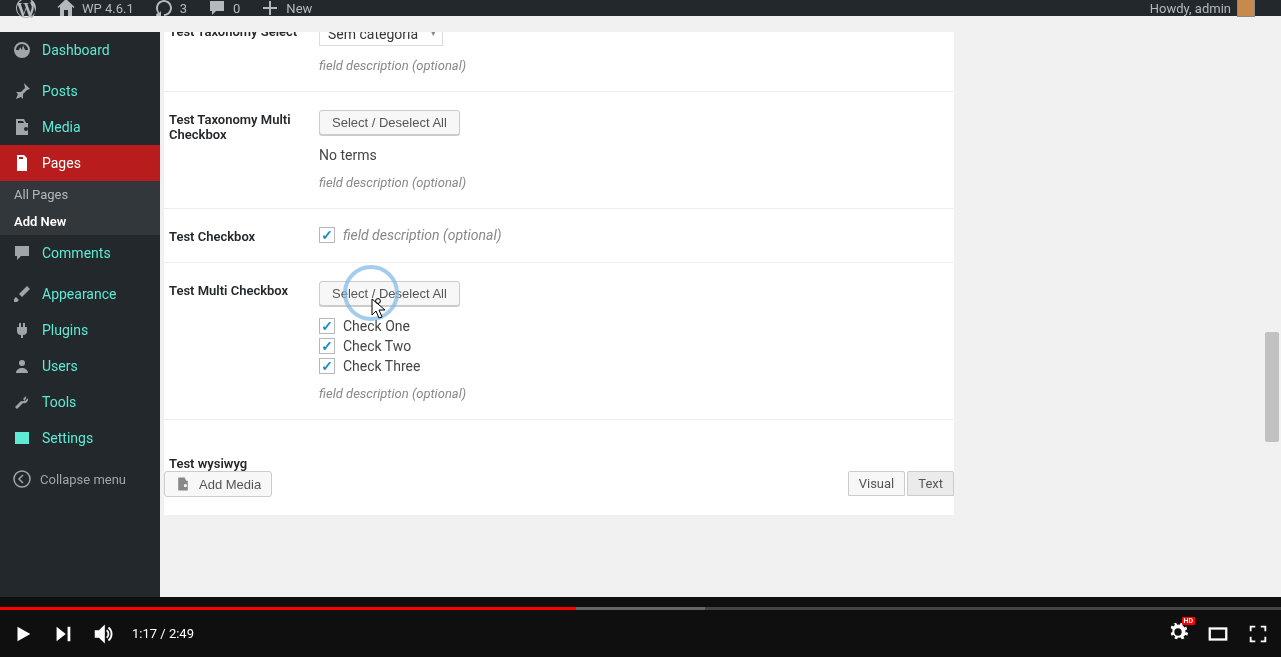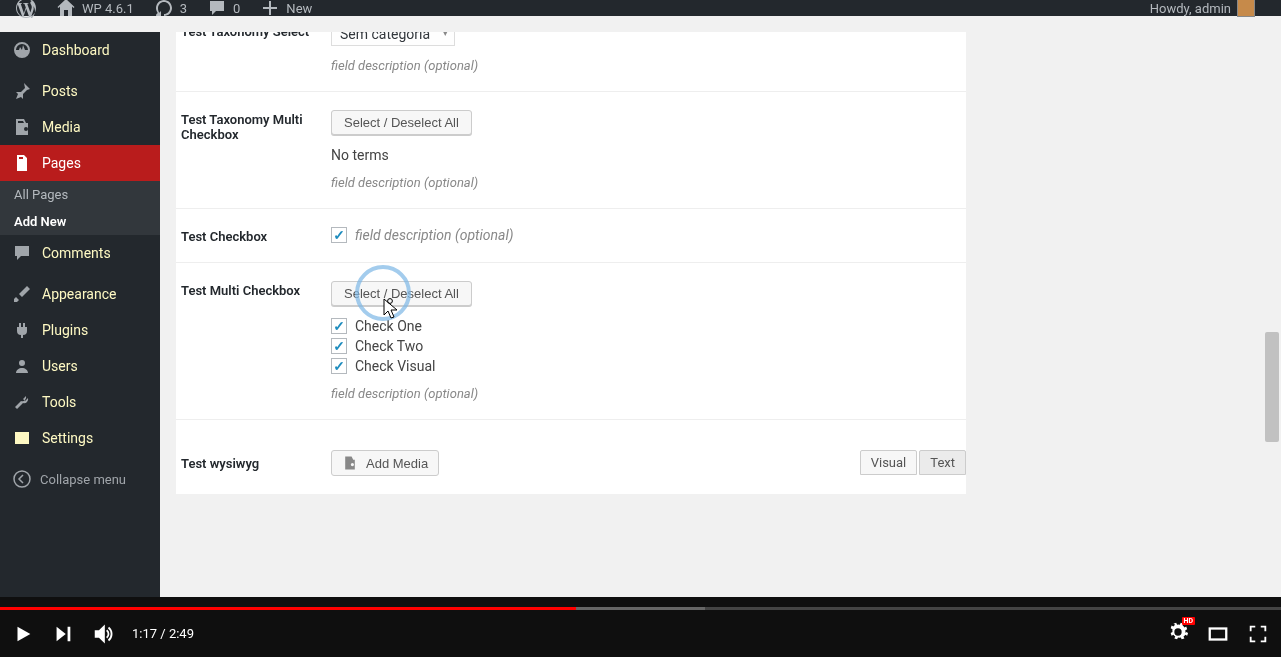--- a/index.html
+++ b/index.html
@@ -10,40 +10,40 @@
 .admin-bar { height: 16px; background: #23282d; color: #b4b9be; display: flex; align-items: center; padding: 0 8px; font-size: 13px; justify-content: space-between; }
 .admin-bar-left { display: flex; align-items: center; gap: 4px; }
 .admin-bar-right { display: flex; align-items: center; gap: 8px; padding-right: 10px; }
 .ab-item { display: inline-flex; align-items: center; gap: 6px; padding: 0 8px; height: 32px; color: #b4b9be; cursor: pointer; }
 .wp-logo { width: 20px; height: 20px; fill: #b4b9be; }
 .ab-icon { width: 20px; height: 20px; fill: #b4b9be; display: inline-flex; align-items: center; justify-content: center; }
 .avatar { width: 18px; height: 18px; background: #c68a4a; border: 1px solid #888; }
 
 
 .sidebar { position: absolute; left: 0; top: 32px; width: 160px; background: #23282d; height: 565px; }
-.menu-item { display: flex; align-items: center; gap: 10px; padding: 8px 12px; color: #fef9c3; cursor: pointer; font-size: 14px; }
+.menu-item { display: flex; align-items: center; gap: 10px; padding: 8px 12px; color: #5eead4; cursor: pointer; font-size: 14px; }
 .menu-item.current { background: #b91c1c; color: #fff; position: relative; }
 .menu-item.current::after { content: ""; position: absolute; right: -8px; top: 50%; transform: translateY(-50%); border: 8px solid transparent; border-right-color: #f1f1f1; }
 .menu-item .mi-icon { width: 20px; height: 20px; fill: #a0a5aa; flex-shrink: 0; }
 .menu-item.current .mi-icon { fill: #fff; }
 .submenu { background: #32373c; }
 .submenu-item { padding: 6px 12px 6px 14px; color: #b4b9be; font-size: 13px; cursor: pointer; }
 .submenu-item.active { color: #fff; font-weight: 600; }
 .menu-sep { height: 5px; }
 .collapse { display: flex; align-items: center; gap: 8px; padding: 8px 12px; color: #a0a5aa; cursor: pointer; font-size: 13px; }
 .collapse .mi-icon { width: 20px; height: 20px; fill: #a0a5aa; }
 
 
-.content-wrap { position: absolute; left: 156px; top: 32px; right: 0; height: 565px; overflow: hidden; }
+.content-wrap { position: absolute; left: 144px; top: 32px; right: 0; height: 565px; overflow: hidden; }
 .content { background: #fff; margin: 0 20px 0 20px; width: 790px; padding: 0; border: none; position: relative; top: -10px; }
 .gray-area { position: absolute; left: 810px; right: 0; top: 0; bottom: 0; background: #f1f1f1; }
 .scroll-thumb { position: absolute; right: 2px; top: 300px; width: 14px; height: 110px; background: #c1c1c1; border-radius: 2px; }
 
 .form-row { display: flex; padding: 18px 0; border-bottom: 1px solid #eee; }
-.form-row:last-child { border-bottom: none; }
+.form-row:last-child { border-bottom: none; flex-direction: column; }
 .form-label { width: 155px; flex-shrink: 0; font-weight: 600; color: #23282d; padding-top: 2px; padding-left: 5px; }
 .form-field { flex: 1; }
 
 .select-box { border: 1px solid #ddd; background: #fefefe; padding: 3px 24px 3px 8px; font-size: 14px; color: #32373c; position: relative; display: inline-block; }
 .select-box::after { content: "▾"; position: absolute; right: 6px; top: 3px; color: #888; font-size: 11px; }
 
 .btn { border: 1px solid #ccc; background: #f7f7f7; padding: 4px 12px; font-size: 13px; color: #555; cursor: pointer; border-radius: 3px; box-shadow: 0 1px 0 #ccc; }
 
 .desc { font-style: italic; color: #888; font-size: 13px; margin-top: 12px; }
 .no-terms { color: #444; margin-top: 12px; font-size: 14px; }
@@ -248,21 +248,21 @@
           <div class="checkbox-row">
             <span class="wp-checkbox checked"></span>
             <span class="cb-label">Check One</span>
           </div>
           <div class="checkbox-row">
             <span class="wp-checkbox checked"></span>
             <span class="cb-label">Check Two</span>
           </div>
           <div class="checkbox-row">
             <span class="wp-checkbox checked"></span>
-            <span class="cb-label">Check Visual</span>
+            <span class="cb-label">Check Three</span>
           </div>
         </div>
         <div class="desc">field description (optional)</div>
       </div>
     </div>
 
     <div class="form-row wysiwyg-row" style="border-bottom:none;">
       <div class="form-label" style="padding-top:6px;">Test wysiwyg</div>
       <div class="form-field">
         <button class="add-media-btn">

